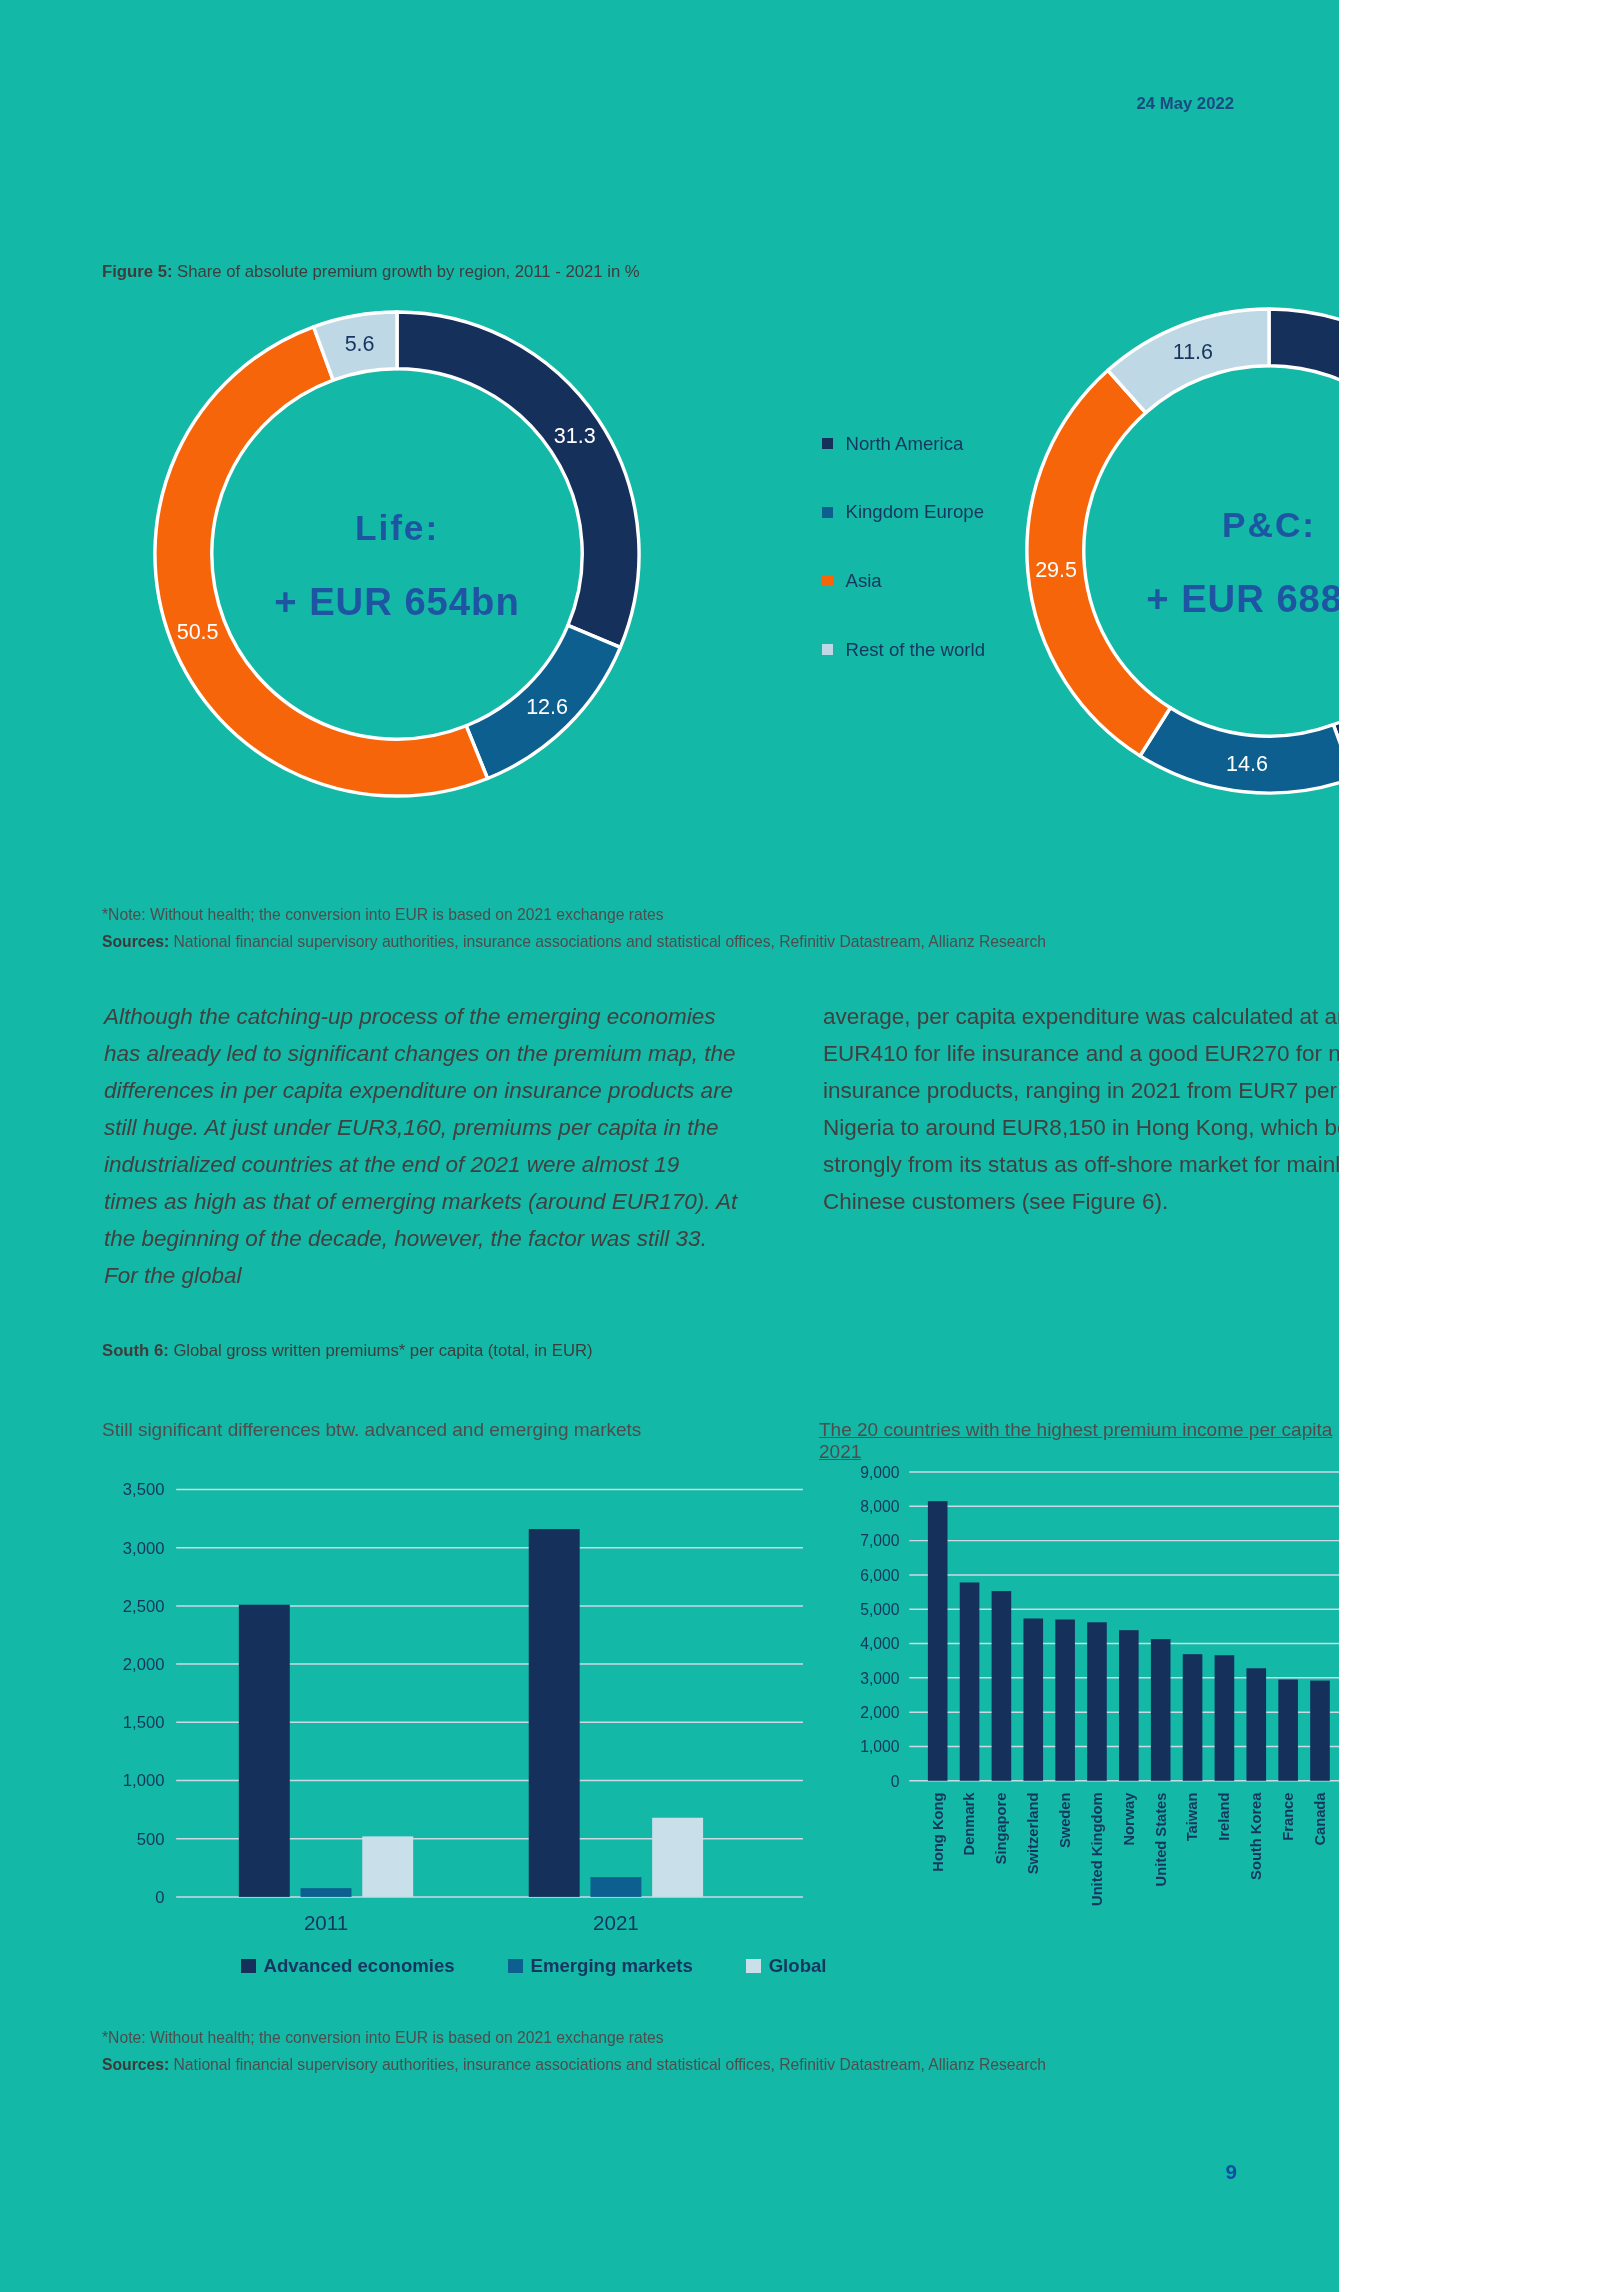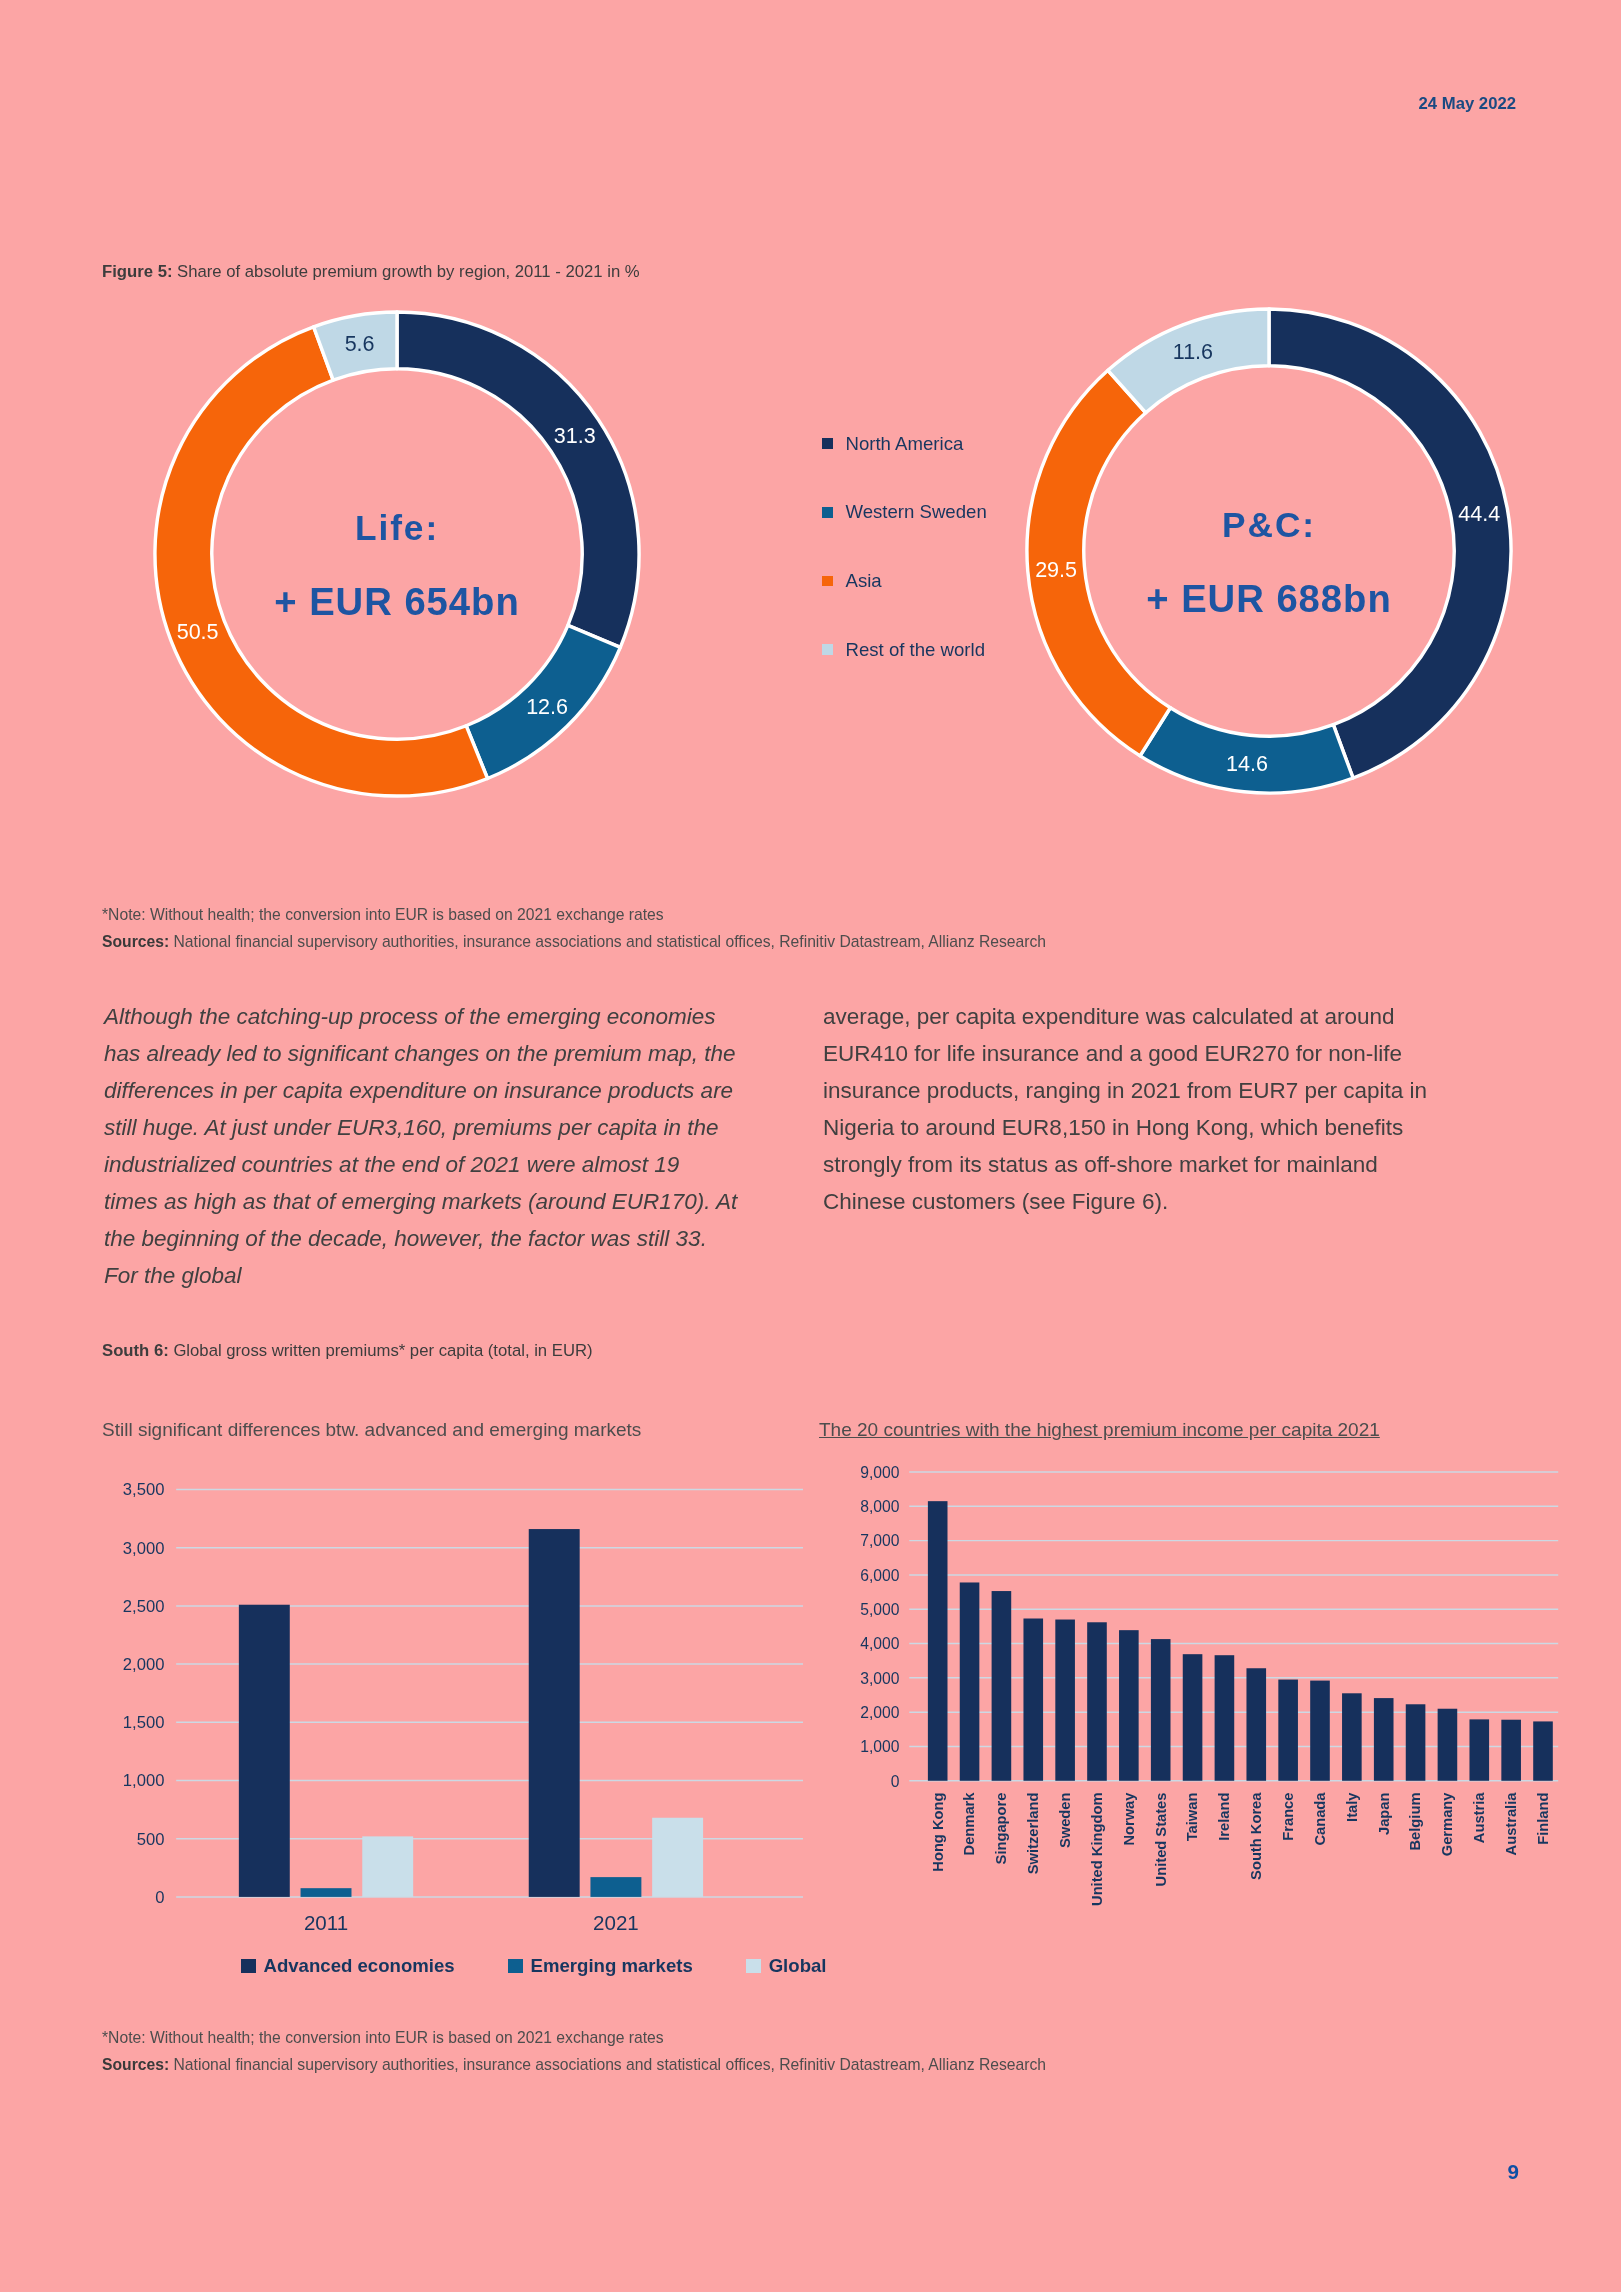--- a/index.html
+++ b/index.html
@@ -1,18 +1,18 @@
 <!DOCTYPE html>
 <html><head>
 <meta charset="utf-8">
 <style>
   * { margin:0; padding:0; box-sizing:border-box; }
   html,body { background:#ffffff; }
   .page {
-    position:relative; width:1621px; height:2293px; background:#fca5a5;
+    position:relative; width:1339px; height:2293px; background:#14b8a6;
     font-family:"Liberation Sans", sans-serif; overflow:hidden;
   }
   svg { font-family:"Liberation Sans", sans-serif; display:block; }
   .abs { position:absolute; }
 
   .date { top:94px; right:105px; font-size:16.7px; font-weight:bold; color:#1a4a82; }
 
   .fig-caption { left:102px; font-size:16.7px; color:#3d3d3d; }
   .fig-caption .cap-label { font-weight:bold; }
   #fig5-caption { top:251px;margin-top:11px; }
@@ -74,21 +74,21 @@
         <text x="250" y="312" text-anchor="middle" font-size="39" font-weight="600" letter-spacing="1" fill="#1e55a2">+ EUR 654bn</text>
       </svg>
     </div>
   <div class="abs" id="fig5-legend">
       <div class="f5-item">
         <span class="swatch" style="background: rgb(22, 48, 92);"></span>
         <span class="lbl">North America</span>
       </div>
       <div class="f5-item">
         <span class="swatch" style="background: rgb(13, 95, 144);"></span>
-        <span class="lbl">Western Sweden</span>
+        <span class="lbl">Kingdom Europe</span>
       </div>
       <div class="f5-item">
         <span class="swatch" style="background: rgb(246, 101, 10);"></span>
         <span class="lbl">Asia</span>
       </div>
       <div class="f5-item">
         <span class="swatch" style="background: rgb(191, 216, 230);"></span>
         <span class="lbl">Rest of the world</span>
       </div>
     </div>

